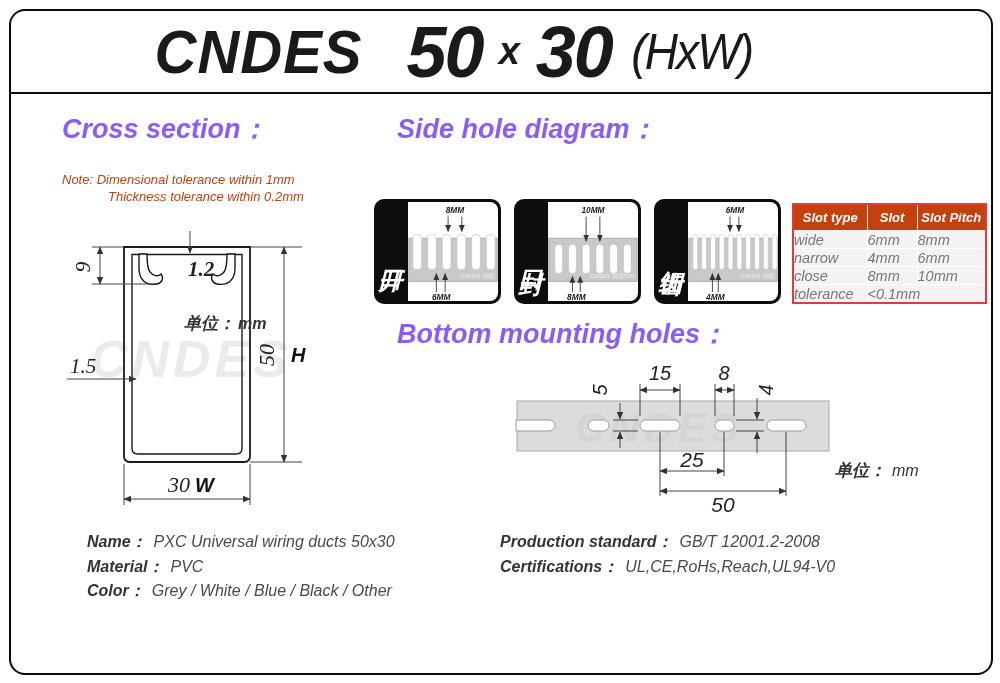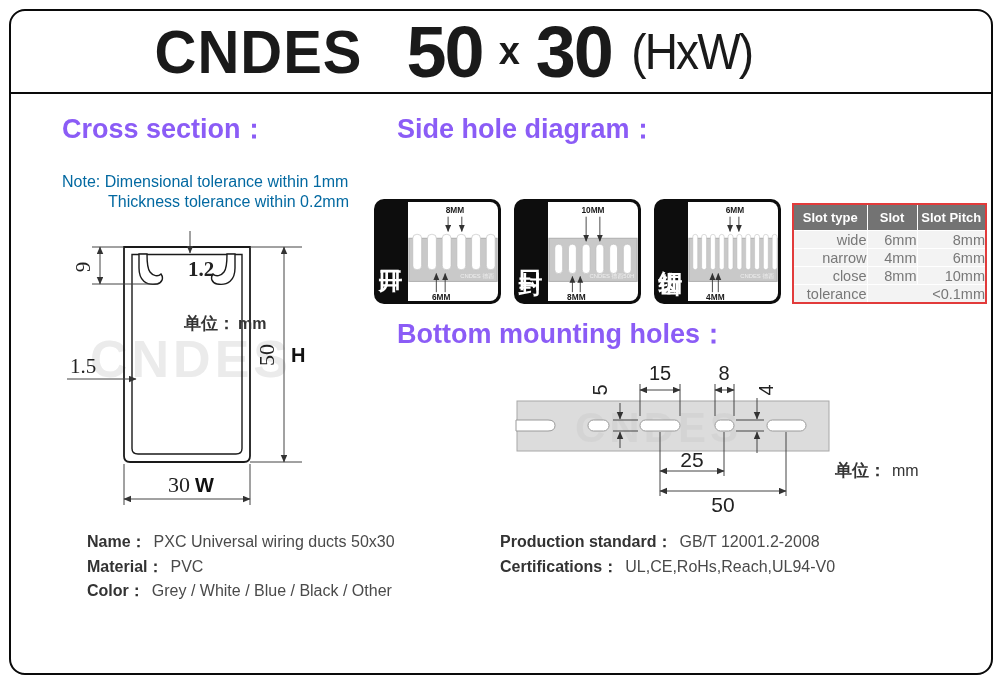--- a/index.html
+++ b/index.html
@@ -1,42 +1,42 @@
 <!DOCTYPE html>
 <html><head>
 <meta charset="utf-8">
 <style>
   html,body{margin:0;padding:0;background:#fff;width:1000px;height:683px;
     font-family:"Liberation Sans",sans-serif;color:#1a1a1a;}
-  .stage{position:relative;width:1000px;height:683px;background:#fff;overflow:hidden;}
+  .stage{position:relative;width:1000px;height:683px;background:#fff;overflow:hidden;font-style:italic;}
   .frame{position:absolute;left:9px;top:9px;width:980px;height:662px;
     border:2.5px solid #0a0a0a;border-radius:16px;background:#fff;}
   .hdr{position:absolute;left:0;top:0;width:100%;height:83px;
     border-bottom:2.5px solid #0a0a0a;display:flex;align-items:center;justify-content:center;
     gap:14px;box-sizing:border-box;padding-right:90px;}
   .hdr .brand{font-size:58px;font-weight:bold;letter-spacing:1px;transform:scaleY(1.05);margin-right:30px;}
   .hdr .bignum{font-size:72px;font-weight:bold;letter-spacing:-2px;}
   .hdr .xsep{font-size:38px;font-weight:bold;margin:0 2px;}
   .hdr .suffix{font-size:50px;font-weight:500;letter-spacing:-2px;transform:scaleX(.92);}
   h2{position:absolute;margin:0;font-size:27px;font-weight:bold;color:#8b5cf6;}
-  .note{position:absolute;left:51px;top:161px;font-size:16px;color:#0369a1;line-height:1.28;}
+  .note{position:absolute;left:51px;top:161px;font-size:13px;color:#c2410c;line-height:1.28;}
   .note .l2{padding-left:46px;}
   svg text{font-family:"Liberation Sans",sans-serif;}
   svg .ser{font-family:"Liberation Serif","DejaVu Serif",serif;}
   .cards{position:absolute;left:363px;top:188px;display:flex;gap:13px;}
   .card{width:127px;height:105px;background:#0d0d0d;border-radius:10px;display:flex;overflow:hidden;}
   .card .band{width:34px;display:flex;align-items:center;justify-content:center;}
   .card .band .cjk{color:#fff;font-weight:bold;font-size:24px;line-height:1.05;
     writing-mode:vertical-rl;text-orientation:upright;}
   .card .pic{flex:1;background:#fff;margin:3px 3px 3px 0;border-radius:0 8px 8px 0;}
   table.slots{position:absolute;left:781px;top:192px;width:193px;border-collapse:collapse;
     border:2px solid #e23b3b;background:#f3f3f3;table-layout:fixed;}
-  table.slots th{background:#737373;color:#fff;font-size:13px;font-weight:bold;
+  table.slots th{background:#c2410c;color:#fff;font-size:13px;font-weight:bold;
     height:23px;border:1px solid #fff;}
-  table.slots td{color:#787878;font-size:14.5px;text-align:right;height:17px;
+  table.slots td{color:#787878;font-size:14.5px;text-align:left;height:17px;
     border:1px solid #fff;padding:0;}
   table.slots col.c1{width:74px}table.slots col.c2{width:50px}table.slots col.c3{width:69px}
   td.tolv{text-align:left;padding-left:4px;}
   .specs{position:absolute;font-size:16px;line-height:24.5px;color:#4a4a4a;}
   .specs .lab{font-weight:bold;color:#333;margin-right:7px;}
   .sl{left:76px;top:519px;}
   .sr{left:489px;top:519px;}
 </style>
 </head>
 <body>

